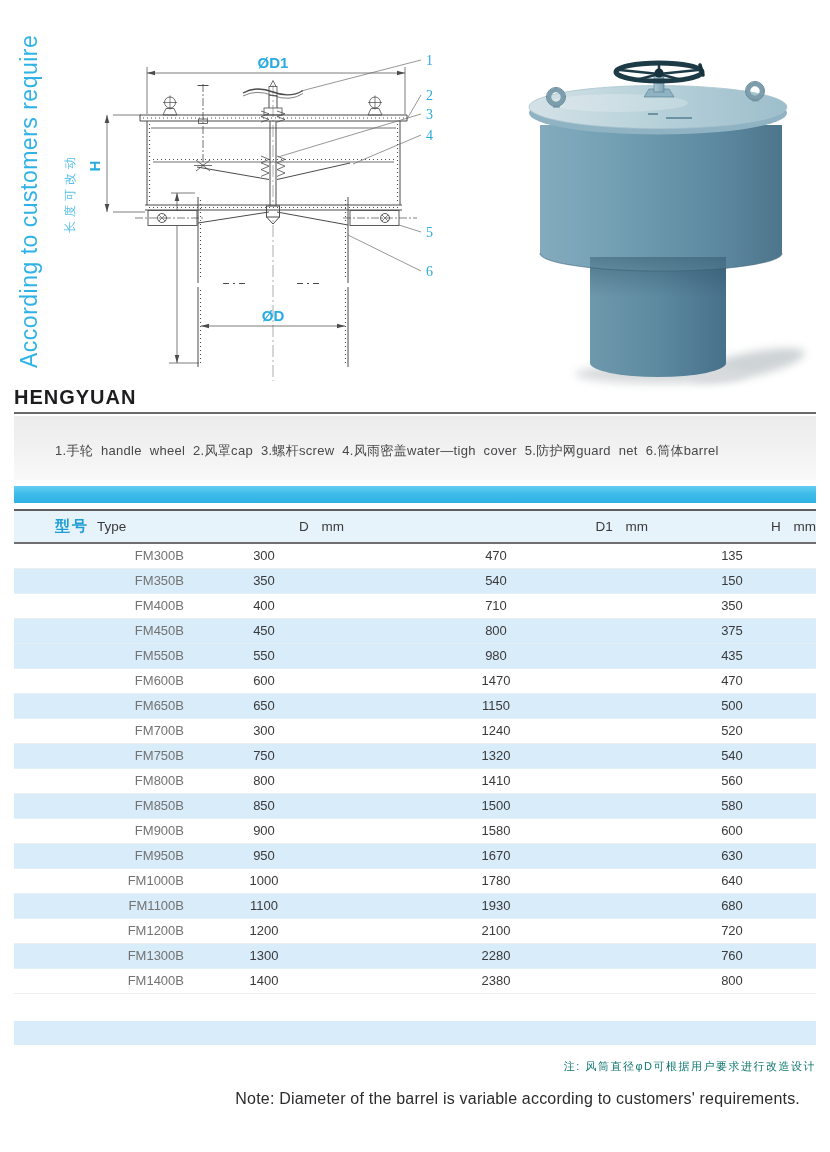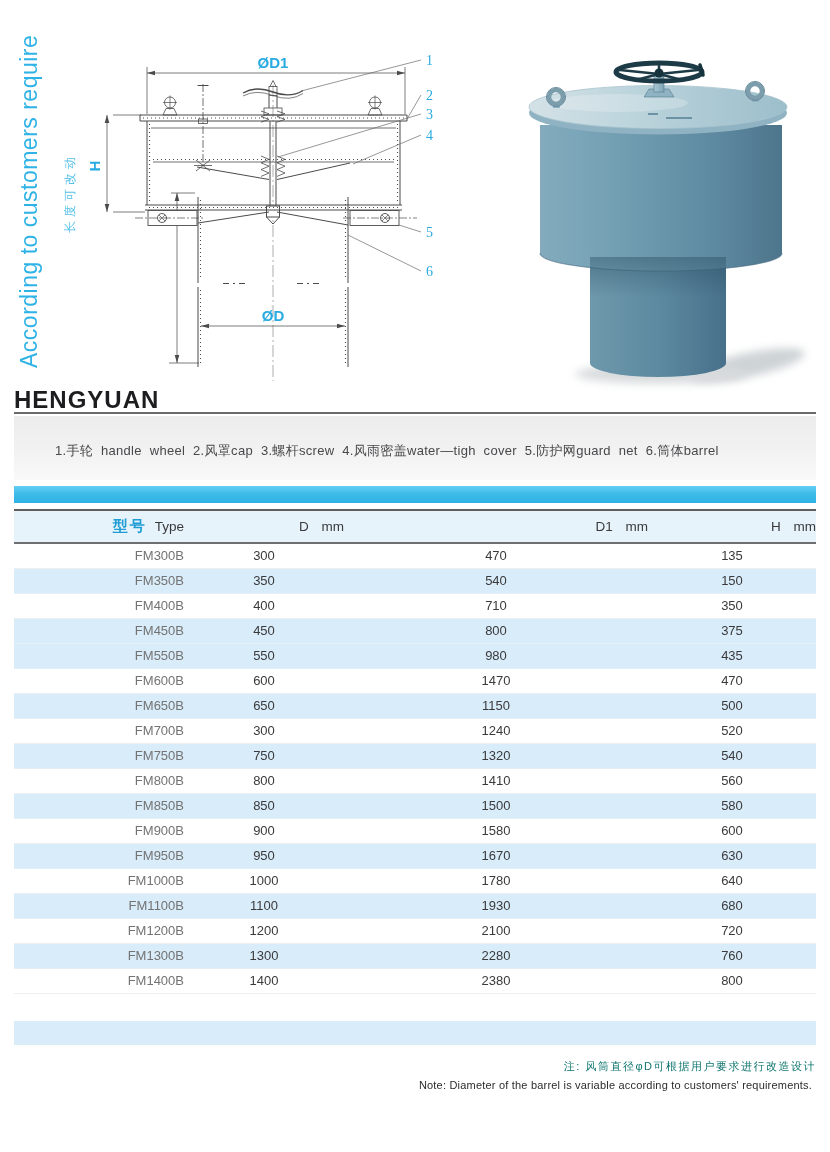--- a/index.html
+++ b/index.html
@@ -21,21 +21,21 @@
     transform:rotate(-90deg); transform-origin:0 0;
     white-space:nowrap; font-size:12px; letter-spacing:4px;
     color:#55c0e8;
   }
   
   .drawing{position:absolute; left:85px; top:40px;}
   .photo{position:absolute; left:498px; top:45px;}
   
   .brand{
     position:absolute; left:14px; top:386px;
-    font-size:24px; font-weight:bold; color:#1d1d1f; letter-spacing:1px;
+    font-size:20px; font-weight:bold; color:#1d1d1f; letter-spacing:1px;
   }
   .brand-rule{
     position:absolute; left:14px; top:412px; width:802px; height:2px;
     background:#6a6a6c;
   }
   
   .legend-band{
     position:absolute; left:14px; top:416px; width:802px; height:64px;
     background:linear-gradient(180deg,#ececed 0%,#f2f2f3 55%,#f9f9fa 100%);
   }
@@ -53,35 +53,35 @@
   table.spec{
     position:absolute; left:14px; top:509px; width:802px;
     border-collapse:collapse; table-layout:fixed;
   }
   table.spec th, table.spec td{padding:0; font-weight:normal;}
   tr.head{
     background:#e7f3fb; height:33px;
     border-top:2px solid #5f5f61; border-bottom:2px solid #6f6f71;
   }
   tr.head th{font-size:13.5px; color:#3a3a3c; text-align:right; word-spacing:9px;}
-  tr.head th.c-type{text-align:right; padding-left:41px; word-spacing:normal;}
+  tr.head th.c-type{text-align:left; padding-left:41px; word-spacing:normal;}
   .type-cn{font-size:15px; font-weight:bold; color:#1e9cd4; letter-spacing:2px;}
   .type-en{font-size:13.5px; color:#39393b; margin-left:8px;}
   tbody.rows tr{height:25px; border-bottom:1px solid #eceff2; background:#ffffff;}
   tbody.rows tr.alt{background:#d9ecf9; border-bottom-color:#e4f0f8;}
   tbody.rows td{font-size:13px; color:#3a3a3c; text-align:center;}
   tbody.rows td:first-child{text-align:right; padding-left:41px; color:#737373;}
   .tail-band{
     position:absolute; left:14px; top:1021px; width:802px; height:24px;
     background:#d9ecf9;
   }
   
   .notes{position:absolute; left:14px; top:1055px; width:802px; text-align:right;}
   .note-cn{font-size:11px; color:#0f766e; letter-spacing:1.5px; margin:4px 0 5px 0;}
-  .note-en{font-size:11px; color:#2c2c2e; letter-spacing:0.2px; margin:4px;}
+  .note-en{font-size:16px; color:#2c2c2e; letter-spacing:0.2px; margin:16px;}
   
   .drawing svg text{font-family:"Liberation Sans", sans-serif;}
   .drawing svg text.callout{font-family:"Liberation Serif", serif;}
 </style>
 </head>
 <body>
 
 <div class="page">
 
   <div class="v-en">According to customers require</div>

